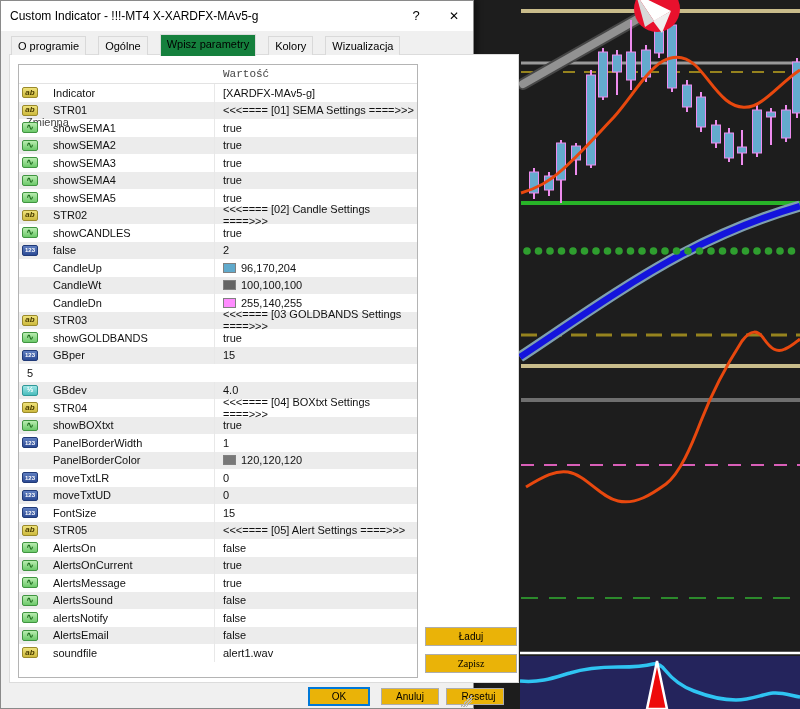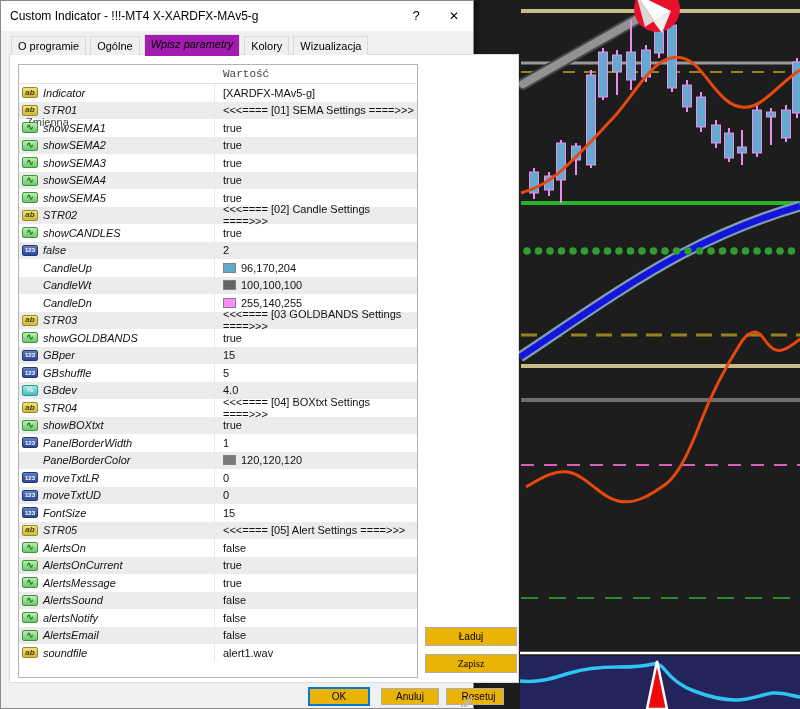--- a/index.html
+++ b/index.html
@@ -17,37 +17,37 @@
               display:flex; align-items:center; }
   .title { font-size:12px; color:#000; padding-left:9px; white-space:nowrap; }
   .cap-btn { position:absolute; top:0; width:34px; height:29px; display:flex; align-items:center;
              justify-content:center; font-size:13px; color:#000; cursor:default; }
   .help-btn { right:40px; }
   .close-btn { right:2px; font-size:12px; }
 
   
   .tabstrip { position:absolute; left:10px; top:34px; height:20px; display:flex; align-items:flex-end; z-index:3; }
   .tab { font-size:11px; color:#000; background:#f0f0f0; border:1px solid #d9d9d9; border-bottom:none;
-         padding:3px 6px 3px 6px; margin-right:4px; height:19px; }
-  .tab.active { background:#a21caf; border-color:#dcdcdc; height:22px; position:relative; top:1px;font-style:italic; }
+         padding:3px 6px 3px 6px; margin-right:12px; height:19px; }
+  .tab.active { background:#15803d; border-color:#dcdcdc; height:22px; position:relative; top:1px; }
 
   .tabpage { position:absolute; left:8px; top:53px; width:510px; height:629px; background:#fff;
              border:1px solid #dcdcdc; }
 
   
   .ptable { position:absolute; left:8px; top:9px; width:400px; height:614px; background:#fff;
             border:1px solid #b4b4b4; overflow:hidden; }
   .phead { display:flex; height:19px; border-bottom:1px solid #e3e3e3; background:#fff; }
   .phead .hname { width:196px; font-size:11px; color:#444; padding:3px 0 0 7px; border-right:1px solid #e3e3e3;margin-top:48px; }
   .phead .hval  { flex:1; font-size:11px; color:#444; padding:3px 0 0 8px;font-family:Liberation Mono, monospace; }
   .prow { display:flex; height:17.5px; align-items:center; }
   .prow.alt { background:#ececec; }
   .pname { width:196px; display:flex; align-items:center; height:100%; border-right:1px solid #e8e8e8; }
   .pval  { flex:1; display:flex; align-items:center; height:100%; padding-left:8px; font-size:11px; color:#111; }
-  .plabel { font-size:11px; color:#111; margin-left:5px; white-space:nowrap;font-style:italic; }
+  .plabel { font-size:11px; color:#111; margin-left:15px; white-space:nowrap; }
   .swatch { width:13px; height:10px; border:1px solid #808080; margin-right:5px; flex:0 0 auto; }
 
   .ticon { width:16px; height:11px; margin-left:3px; border-radius:2px; flex:0 0 auto;
            display:flex; align-items:center; justify-content:center;
            font-size:8px; font-weight:bold; line-height:1; }
   .ic-str  { background:linear-gradient(#efe27a,#cdb93e); border:1px solid #9a8a2a; color:#4a3d00;
              font-size:8px; font-style:italic; }
   .ic-bool { background:linear-gradient(#b9ecb0,#6cc96a); border:1px solid #3f9440; color:#1c6b1c; font-size:9px; }
   .ic-int  { background:linear-gradient(#5f7ec0,#2c4a94); border:1px solid #203a78; color:#fff; font-size:6px; }
   .ic-dbl  { background:linear-gradient(#9fe6e6,#49bcbc); border:1px solid #2f9898; color:#fff; font-size:8px; }
@@ -324,24 +324,20 @@
           <div class="prow alt">
             <div class="pname">
               <span class="ticon ic-int">123</span>
               <span class="plabel">GBper</span>
             </div>
             <div class="pval">
               <span>15</span>
             </div>
           </div>
           <div class="prow">
-            <div class="pname">
-              <span class="ticon ic-int">123</span>
-              <span class="plabel">GBshuffle</span>
-            </div>
             <div class="pval">
               <span>5</span>
             </div>
           </div>
           <div class="prow alt">
             <div class="pname">
               <span class="ticon ic-dbl">½</span>
               <span class="plabel">GBdev</span>
             </div>
             <div class="pval">

